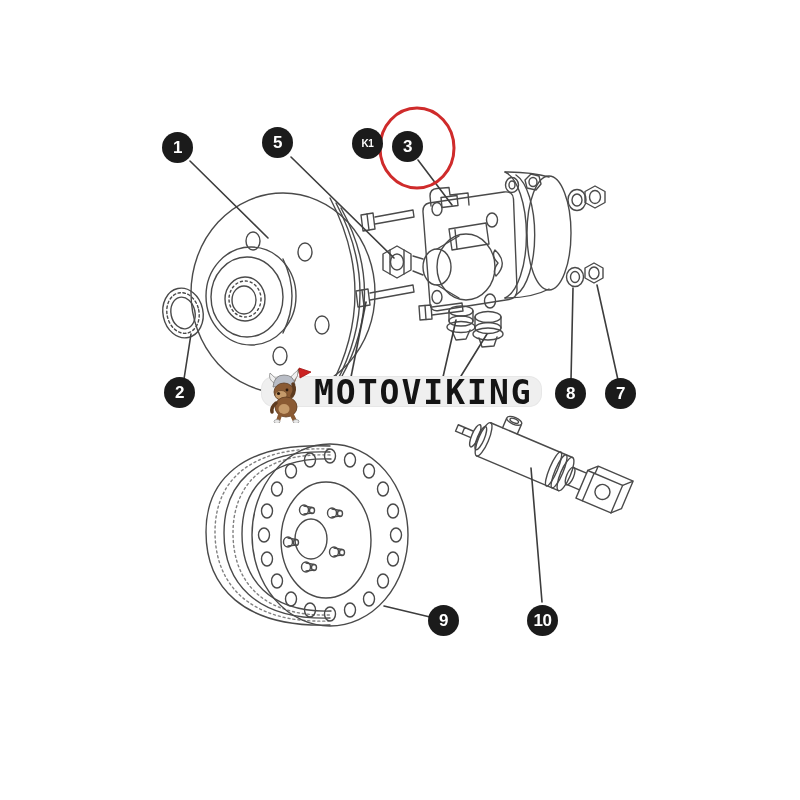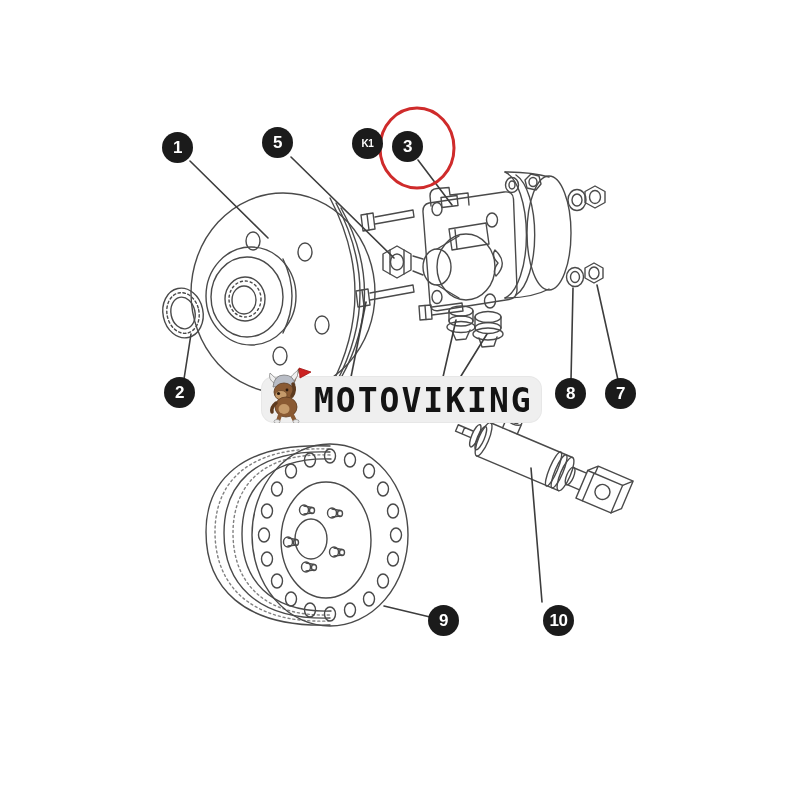--- a/index.html
+++ b/index.html
@@ -12,21 +12,21 @@
   .lineart{fill:none;stroke:#4a4a4a;stroke-width:1.4;stroke-linecap:round;stroke-linejoin:round;}
   .leaders line{stroke:#3d3d3d;stroke-width:1.6;}
   .highlight-ring{fill:none;stroke:#cf2b2b;stroke-width:3;}
   .callout{
     position:absolute;width:31px;height:31px;border-radius:50%;
     background:#1b1b1b;color:#ffffff;display:flex;align-items:center;justify-content:center;
     font-weight:bold;font-size:17px;letter-spacing:-0.5px;user-select:none;
   }
   .callout.two-char{font-size:10px;letter-spacing:-0.5px;}
   .logo{
-    position:absolute;left:262px;top:377px;width:279px;height:45px;
+    position:absolute;left:262px;top:377px;width:279px;height:29px;
     background:#efefef;border-radius:12px;box-shadow:0 0 0 1px #e7e7e7;
   }
   .logo-text{
     position:absolute;left:52px;top:50%;transform:translateY(-50%);
     font-family:"DejaVu Sans Mono", monospace;font-weight:bold;font-size:33px;
     letter-spacing:2px;color:#141414;white-space:nowrap;
   }
   .mascot{position:absolute;left:4px;top:-12px;width:48px;height:58px;}
 </style>
 </head>
@@ -219,21 +219,21 @@
   </svg>
 
   <div class="callout" style="left:162px;top:132px;">1</div>
   <div class="callout" style="left:262px;top:127px;">5</div>
   <div class="callout two-char" style="left:352px;top:128px;">K1</div>
   <div class="callout" style="left:392px;top:131px;">3</div>
   <div class="callout" style="left:164px;top:377px;">2</div>
   <div class="callout" style="left:555px;top:378px;">8</div>
   <div class="callout" style="left:605px;top:378px;">7</div>
   <div class="callout" style="left:428px;top:605px;">9</div>
-  <div class="callout" style="left:527px;top:605px;margin-left:16px;">10</div>
+  <div class="callout" style="left:527px;top:605px;">10</div>
 
   <div class="logo">
     <svg class="mascot" viewBox="0 0 48 58">
       <path d="M 33 4 L 26 22" stroke="#7a4a28" stroke-width="2" fill="none"></path>
       <path d="M 33 3 L 45 7 L 34 13 Z" fill="#cc2222" stroke="#a11111" stroke-width="0.8"></path>
       <path d="M 8 18 Q 2 14 4 8 Q 9 13 12 15 Z" fill="#f0f0f0" stroke="#888888" stroke-width="0.8"></path>
       <path d="M 28 16 Q 33 11 32 5 Q 26 10 24 13 Z" fill="#f0f0f0" stroke="#888888" stroke-width="0.8"></path>
       <path d="M 7 22 Q 8 10 18 10 Q 28 10 29 20 L 7 22 Z" fill="#b9bdc6" stroke="#777777" stroke-width="0.8"></path>
       <ellipse cx="18" cy="27" rx="10" ry="9" fill="#8a5a33" stroke="#5d3a1e" stroke-width="0.8"></ellipse>
       <ellipse cx="15" cy="30" rx="6" ry="4.5" fill="#c59a6a" stroke="#5d3a1e" stroke-width="0.6"></ellipse>

